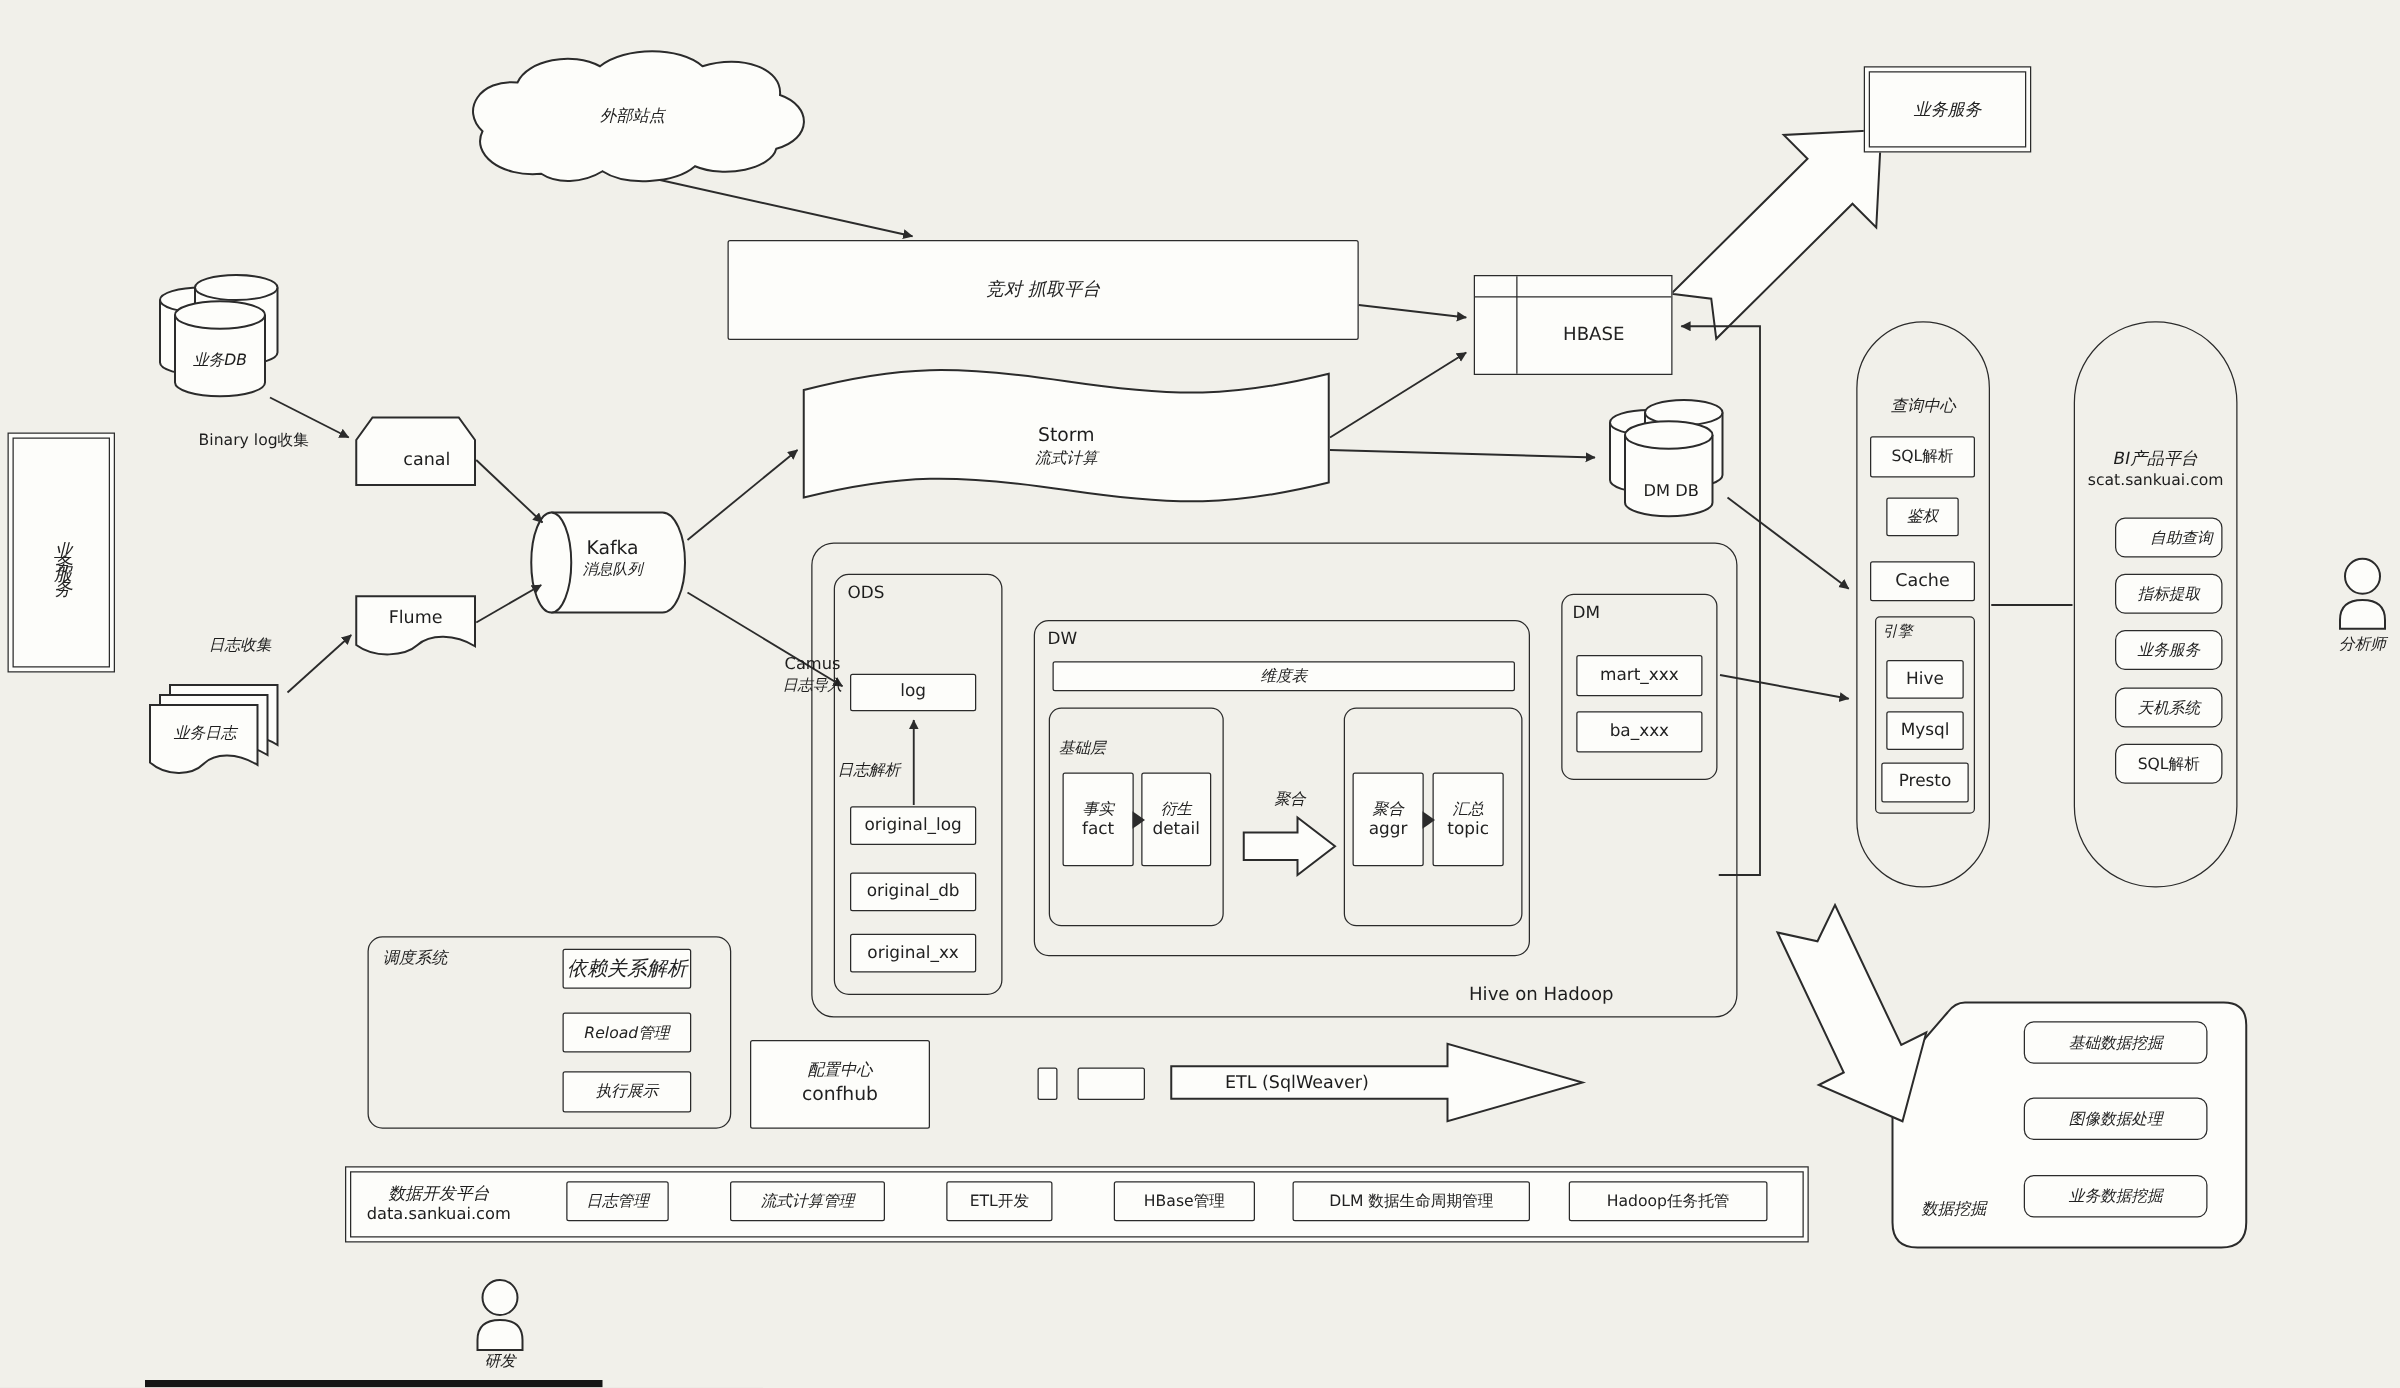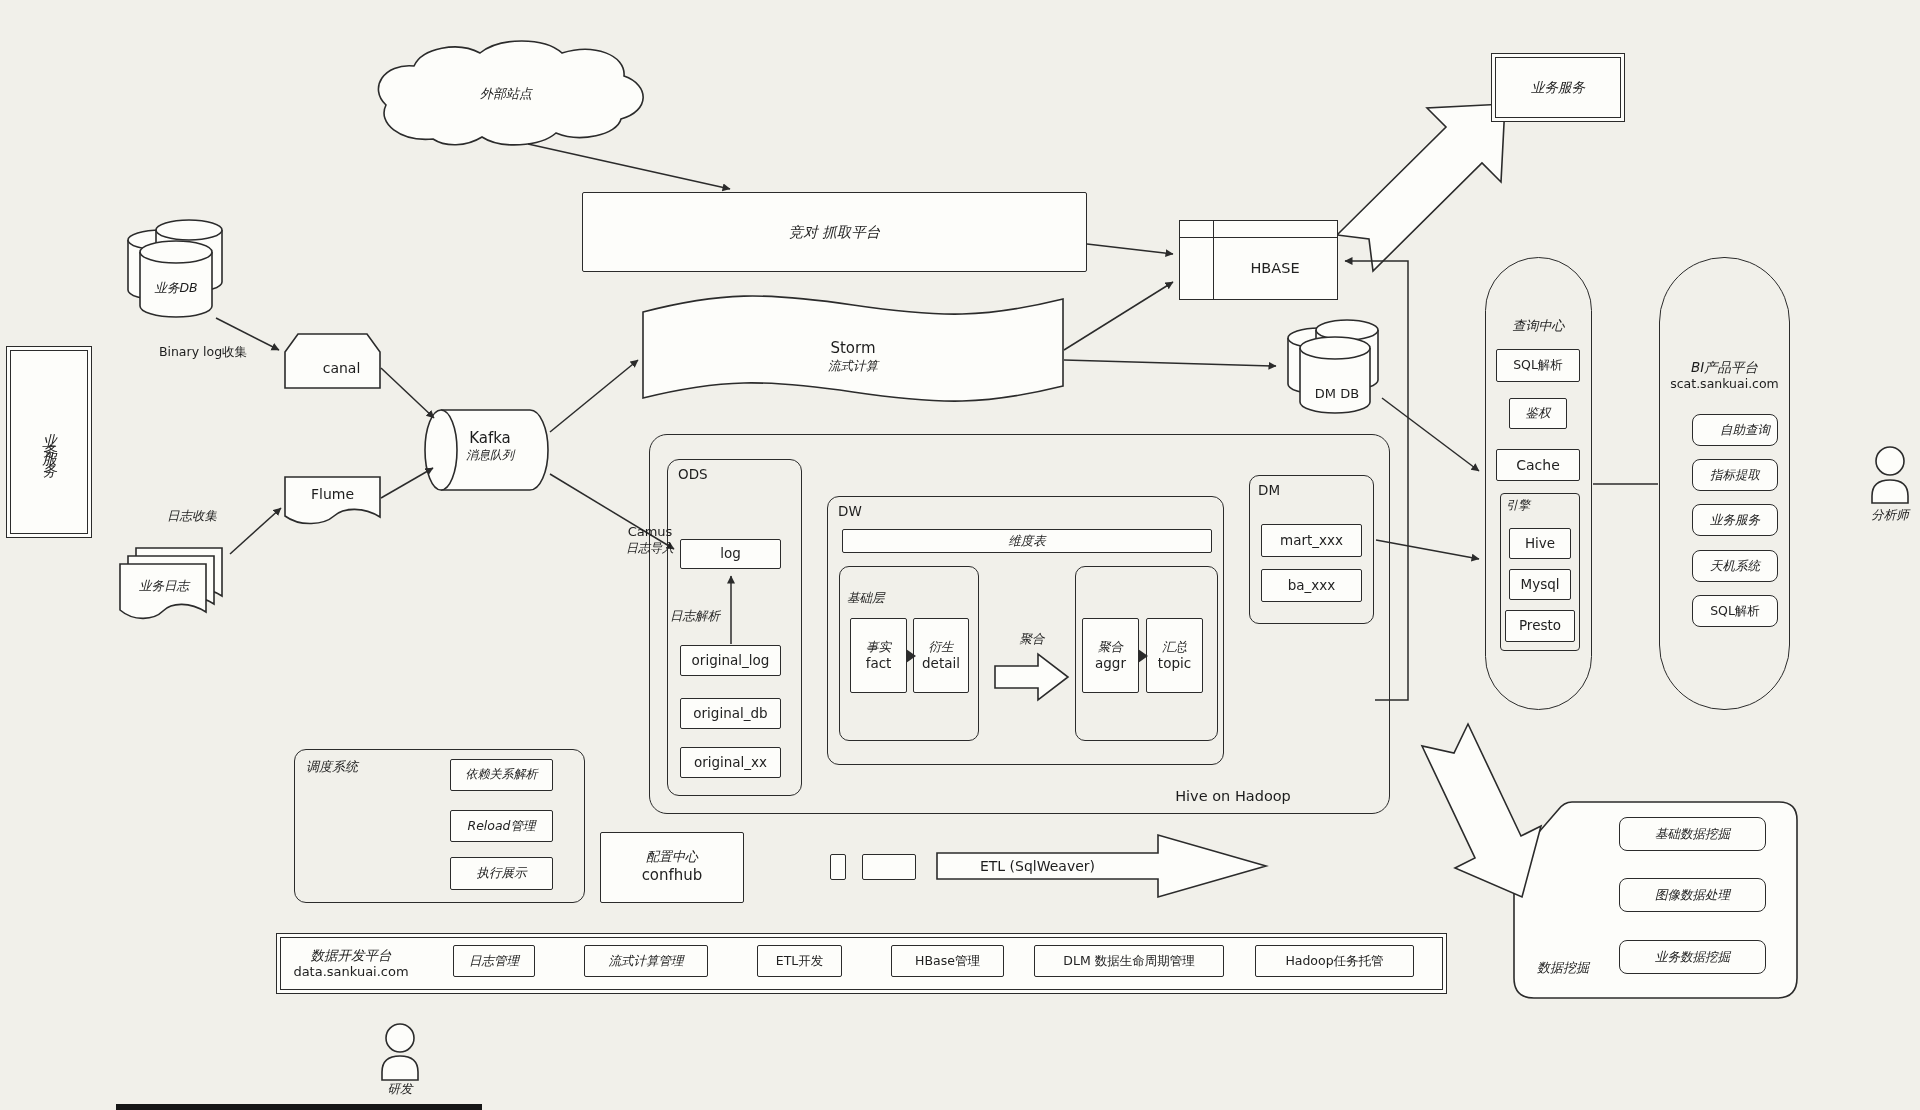--- a/index.html
+++ b/index.html
@@ -173,21 +173,21 @@
     <span>mart_xxx</span>
   </div>
   <div class="box" style="left:1261px;top:569px;width:101px;height:33px;">
     <span>ba_xxx</span>
   </div>
 
 
   <div class="container" style="left:294px;top:749px;width:291px;height:154px;border-radius:12px;"></div>
   <div class="label cjk left-al" style="left:306px;top:758px;width:80px;height:18px;font-size:13px;">调度系统</div>
   <div class="box" style="left:450px;top:759px;width:103px;height:32px;">
-    <span class="cjk" style="font-size:12px;">依赖关系解析</span>
+    <span class="cjk" style="font-size:16px;">依赖关系解析</span>
   </div>
   <div class="box" style="left:450px;top:810px;width:103px;height:32px;font-style:italic;">
     <span style="font-size:12.5px;">Reload管理</span>
   </div>
   <div class="box" style="left:450px;top:857px;width:103px;height:33px;">
     <span class="cjk" style="font-size:12.5px;">执行展示</span>
   </div>
 
   <div class="box" style="left:600px;top:832px;width:144px;height:71px;">
     <span class="cjk" style="font-size:13px;">配置中心</span>

